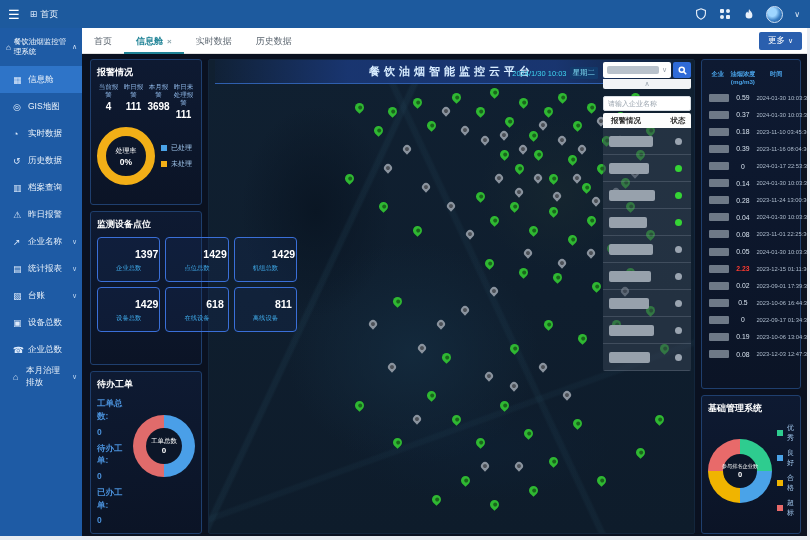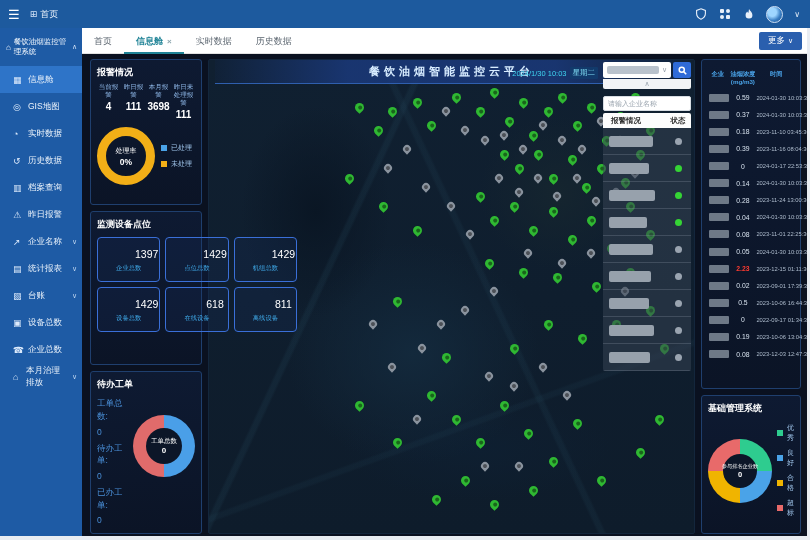--- a/index.html
+++ b/index.html
@@ -72,27 +72,27 @@
   .ring .cv{ color:#fff; font-size:8.5px; font-weight:bold; margin-top:1px; }
   .legend{ display:flex; flex-direction:column; gap:6px; }
   .leg{ display:flex; align-items:center; gap:4px; }
   .leg .sw{ width:6px; height:6px; flex:none; }
   .leg .lt{ color:#9fc4ea; font-size:7px; }
 
   .p-device{ height:160px; }
   .dev-grid{ display:grid; grid-template-columns:repeat(3,1fr); gap:5px; margin-top:6px; }
   .dcard{ border:1px solid #3a6fd8; border-radius:4px; background:rgba(25,48,95,.25);
     text-align:center; padding:10px 1px 8px; }
-  .dcard .dv{ color:#fff; font-size:10.5px; font-weight:normal;padding-left:36px; }
+  .dcard .dv{ color:#fff; font-size:10.5px; font-weight:bold;padding-left:36px; }
   .dcard .dl{ color:#3fa9e8; font-size:6.3px; margin-top:4px; }
 
   .p-work{ flex:1; }
   .wo-body{ display:flex; margin-top:6px; gap:4px; }
   .wo-list{ display:flex; flex-direction:column; gap:3px; }
-  .wo-line{ color:#4a90d9; font-size:8.5px; font-weight:normal; line-height:1.5; }
+  .wo-line{ color:#4a90d9; font-size:8.5px; font-weight:bold; line-height:1.5; }
   .wo-donut{ width:62px; height:62px; border-radius:50%; position:relative; flex:none; margin-top:18px;
     background:conic-gradient(#4a9fe8 0 50%, #e06b6b 50% 100%); }
   .wo-donut .hole{ position:absolute; inset:13px; border-radius:50%; background:#0c1628;
     display:flex; flex-direction:column; align-items:center; justify-content:center; }
   .wo-donut .hl{ color:#fff; font-size:6.5px; }
   .wo-donut .hv{ color:#fff; font-size:8px; font-weight:bold; }
 
   
   .map{ position:absolute; left:126px; right:112px; top:4px; bottom:2px; overflow:hidden;
     border:1px solid #13263c; border-radius:2px;

